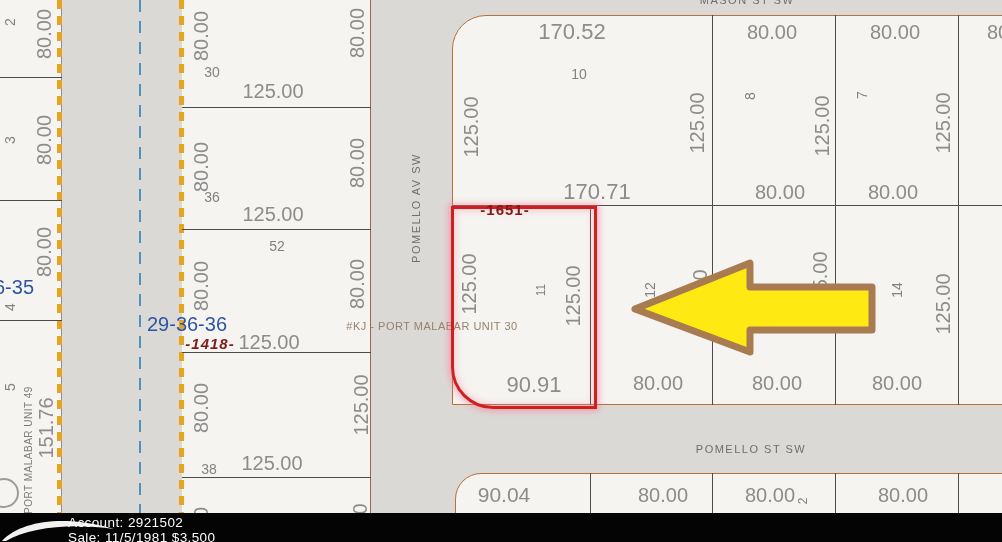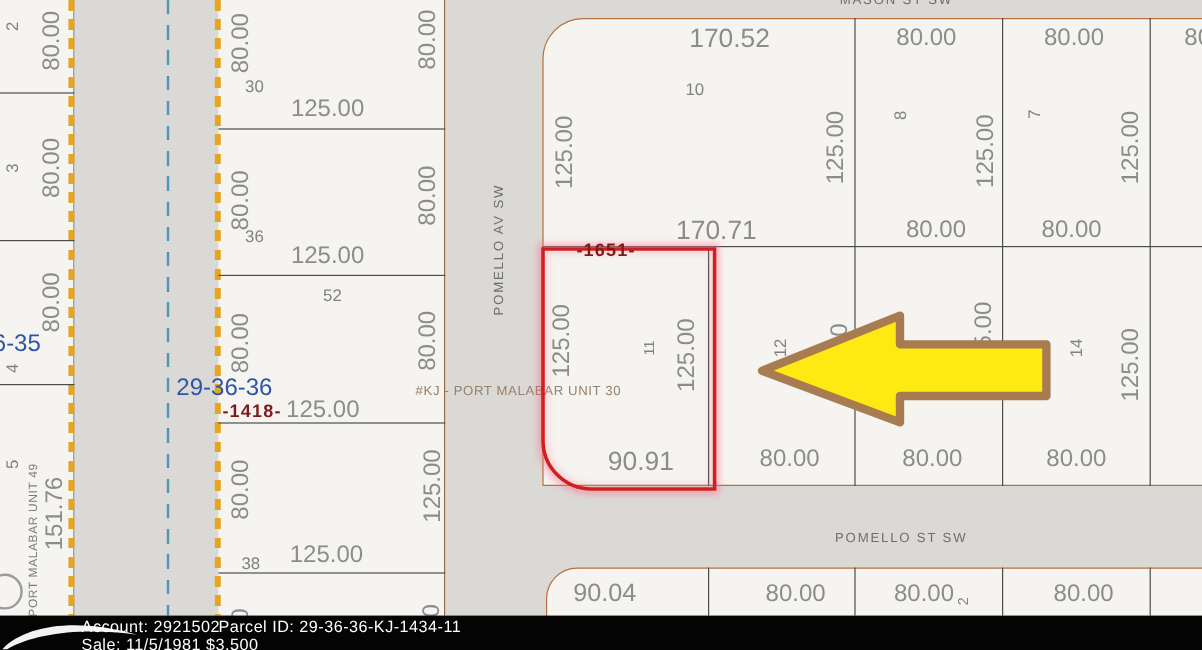--- a/index.html
+++ b/index.html
@@ -89,21 +89,21 @@
       <span class="lab r" style="left: 357px; top: 33px;">80.00</span>
       <span class="lab r" style="left: 357px; top: 163px;">80.00</span>
       <span class="lab r" style="left: 357px; top: 284px;">80.00</span>
       <span class="lab r" style="left: 361px; top: 405px;">125.00</span>
       <span class="lab" style="left: 273px; top: 91px;">125.00</span>
       <span class="lab" style="left: 273px; top: 214px;">125.00</span>
       <span class="lab" style="left: 269px; top: 342px;">125.00</span>
       <span class="lab" style="left: 272px; top: 463px;">125.00</span>
       <span class="lab r" style="left: 201px; top: 532px;">80.00</span>
       <span class="lab r" style="left: 360px; top: 534px;">125.00</span>
-      <span class="lab" style="left: 572px; top: 32px; font-size: 22px; margin-left: 36px;">170.52</span>
+      <span class="lab" style="left: 572px; top: 32px; font-size: 22px;">170.52</span>
       <span class="lab r" style="left: 471px; top: 127px;">125.00</span>
       <span class="lab r" style="left: 697px; top: 123px;">125.00</span>
       <span class="lab" style="left: 597px; top: 192px; font-size: 22px;">170.71</span>
       <span class="lab" style="left: 772px; top: 32px;">80.00</span>
       <span class="lab r" style="left: 822px; top: 126px;">125.00</span>
       <span class="lab" style="left: 780px; top: 192px;">80.00</span>
       <span class="lab" style="left: 895px; top: 32px;">80.00</span>
       <span class="lab r" style="left: 943px; top: 123px;">125.00</span>
       <span class="lab" style="left: 893px; top: 192px;">80.00</span>
       <span class="lab" style="left: 1012px; top: 32px;">80.00</span>
@@ -133,35 +133,34 @@
       <span class="lab r lotnum" style="left: 862px; top: 95px;">7</span>
       <span class="lab r lotnum" style="left: 541px; top: 290px; font-size: 12px;">11</span>
       <span class="lab r lotnum" style="left: 650px; top: 290px;">12</span>
       <span class="lab r lotnum" style="left: 897px; top: 290px;">14</span>
       <span class="lab r lotnum" style="left: 803px; top: 501px; font-size: 12px;">2</span>
       <span class="lab street" style="left: 747px; top: 0px;">MASON ST SW</span>
       <span class="lab r street" style="left: 416px; top: 208px;">POMELLO AV SW</span>
       <span class="lab street" style="left: 751px; top: 449px;">POMELLO ST SW</span>
       <span class="lab blue" style="left: 187px; top: 324px;">29-36-36</span>
       <span class="lab blue" style="left: 14px; top: 287px;">6-35</span>
-      <span class="lab darkred" style="left: 210px; top: 343px;">-1418-</span>
+      <span class="lab darkred" style="left: 210px; top: 343px; font-style: italic;">-1418-</span>
       <span class="lab darkred" style="left: 505px; top: 209px;">-1651-</span>
       <span class="lab kj" style="left: 432px; top: 326px;">#KJ - PORT MALABAR UNIT 30</span>
       <span class="lab r unit49" style="left: 28px; top: 450px;">PORT MALABAR UNIT 49</span>
     </div>
 
   <div id="subject-parcel"></div>
 
   <svg id="arrow-svg" width="1002" height="542">
     <polygon points="635,309 750,263 750,287 872,287 872,330 750,330 750,352" fill="#ffe913" stroke="#a87c50" stroke-width="7" stroke-linejoin="round"></polygon>
   </svg>
 
   <div id="circle-glyph"></div>
 
   <div id="info-bar"></div>
   <svg id="swoosh" width="160" height="28">
     <path d="M2,27 C22,6 66,1 114,15 C72,9 30,13 6,27 Z" fill="#f2f2f2"></path>
   </svg>
   <span class="bartext" style="left:68px;top:515px">Account: 2921502</span>
-  <span class="bartext" style="left:182px;top:515px">Parcel ID: 29-36-36-KJ-1434-11</span>
   <span class="bartext" style="left:68px;top:530px">Sale: 11/5/1981 $3,500</span>
 
 </div>
 
 </body></html>

